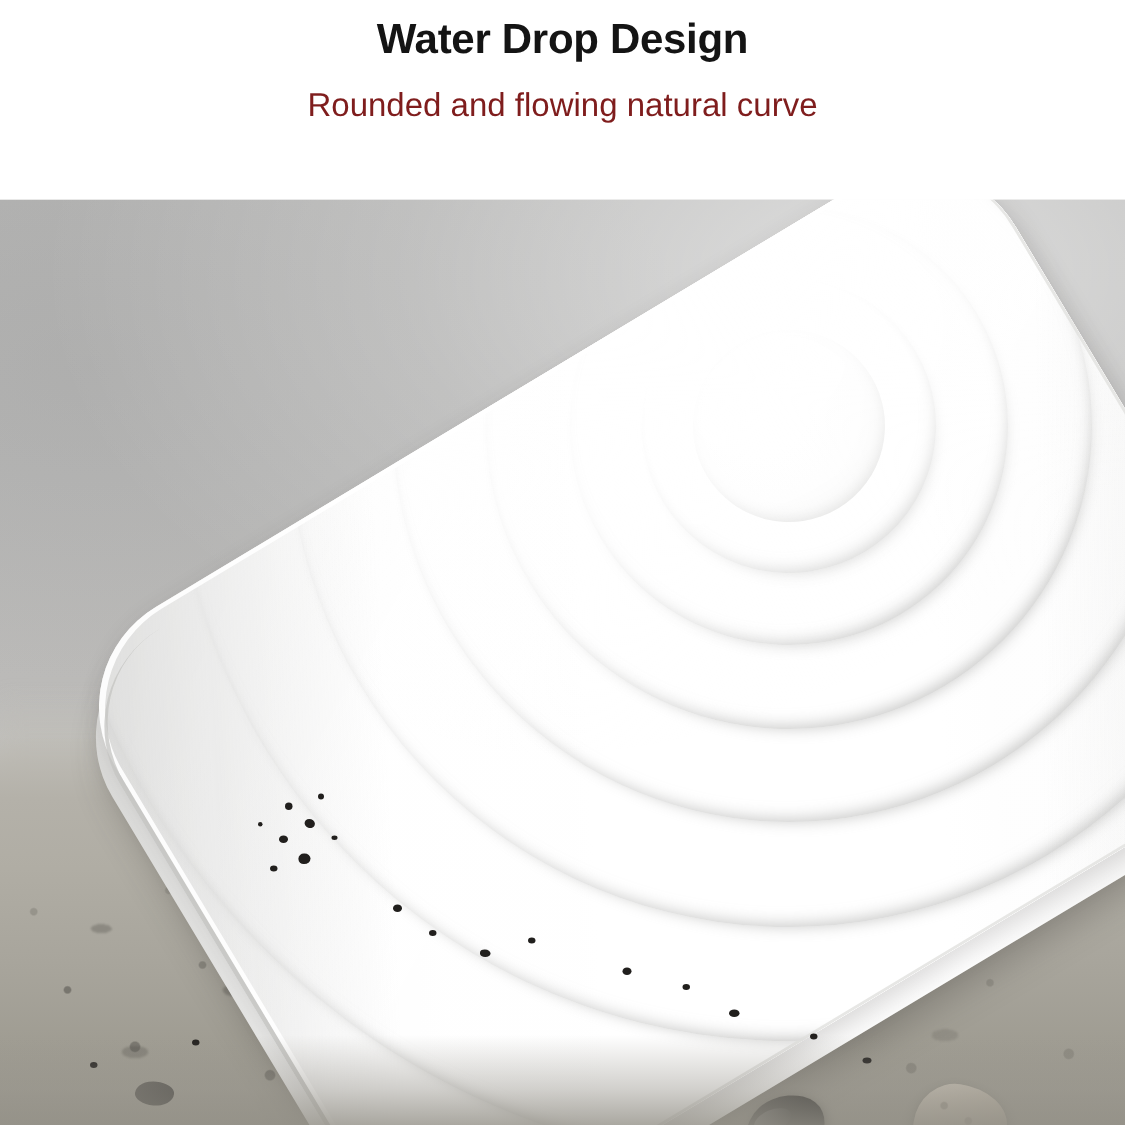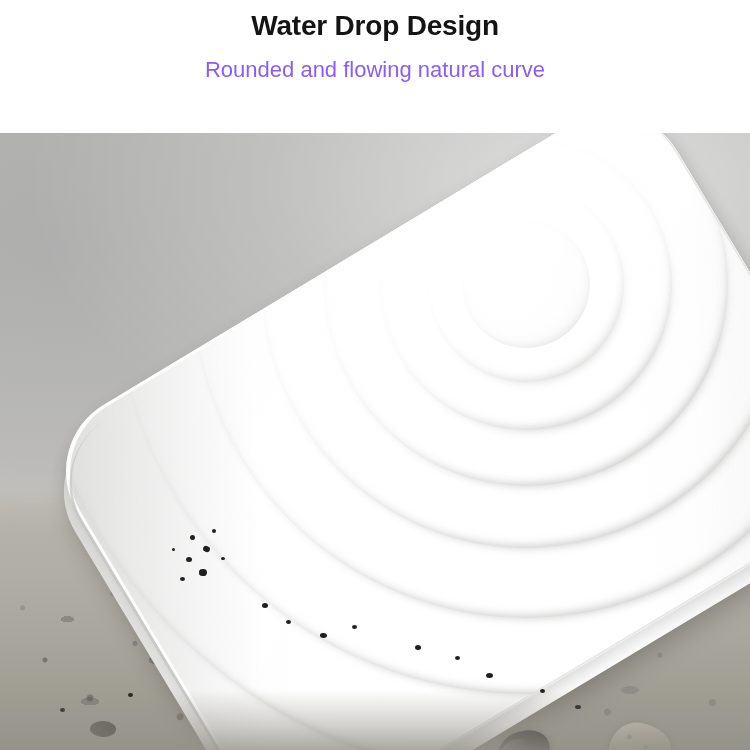--- a/index.html
+++ b/index.html
@@ -16,21 +16,21 @@
     background:#ffffff;z-index:40;
   }
   .headline{
     position:absolute;left:0;top:10px;width:750px;text-align:center;
     font-size:28px;font-weight:bold;color:#141414;
     letter-spacing:-0.2px;
     font-family:"Liberation Sans", sans-serif;
   }
   .subline-1{
     position:absolute;left:0;top:57px;width:750px;text-align:center;
-    font-size:22px;font-weight:normal;color:#8b5cf6;
+    font-size:22px;font-weight:normal;color:#7f1d1d;
   }
   .subline-2{
     position:absolute;left:0;top:97px;width:750px;text-align:center;
     font-size:22px;font-weight:normal;color:#1d1d1d;
   }
 
   
   .photo{
     position:absolute;left:0;top:133px;width:750px;height:617px;
     overflow:hidden;

